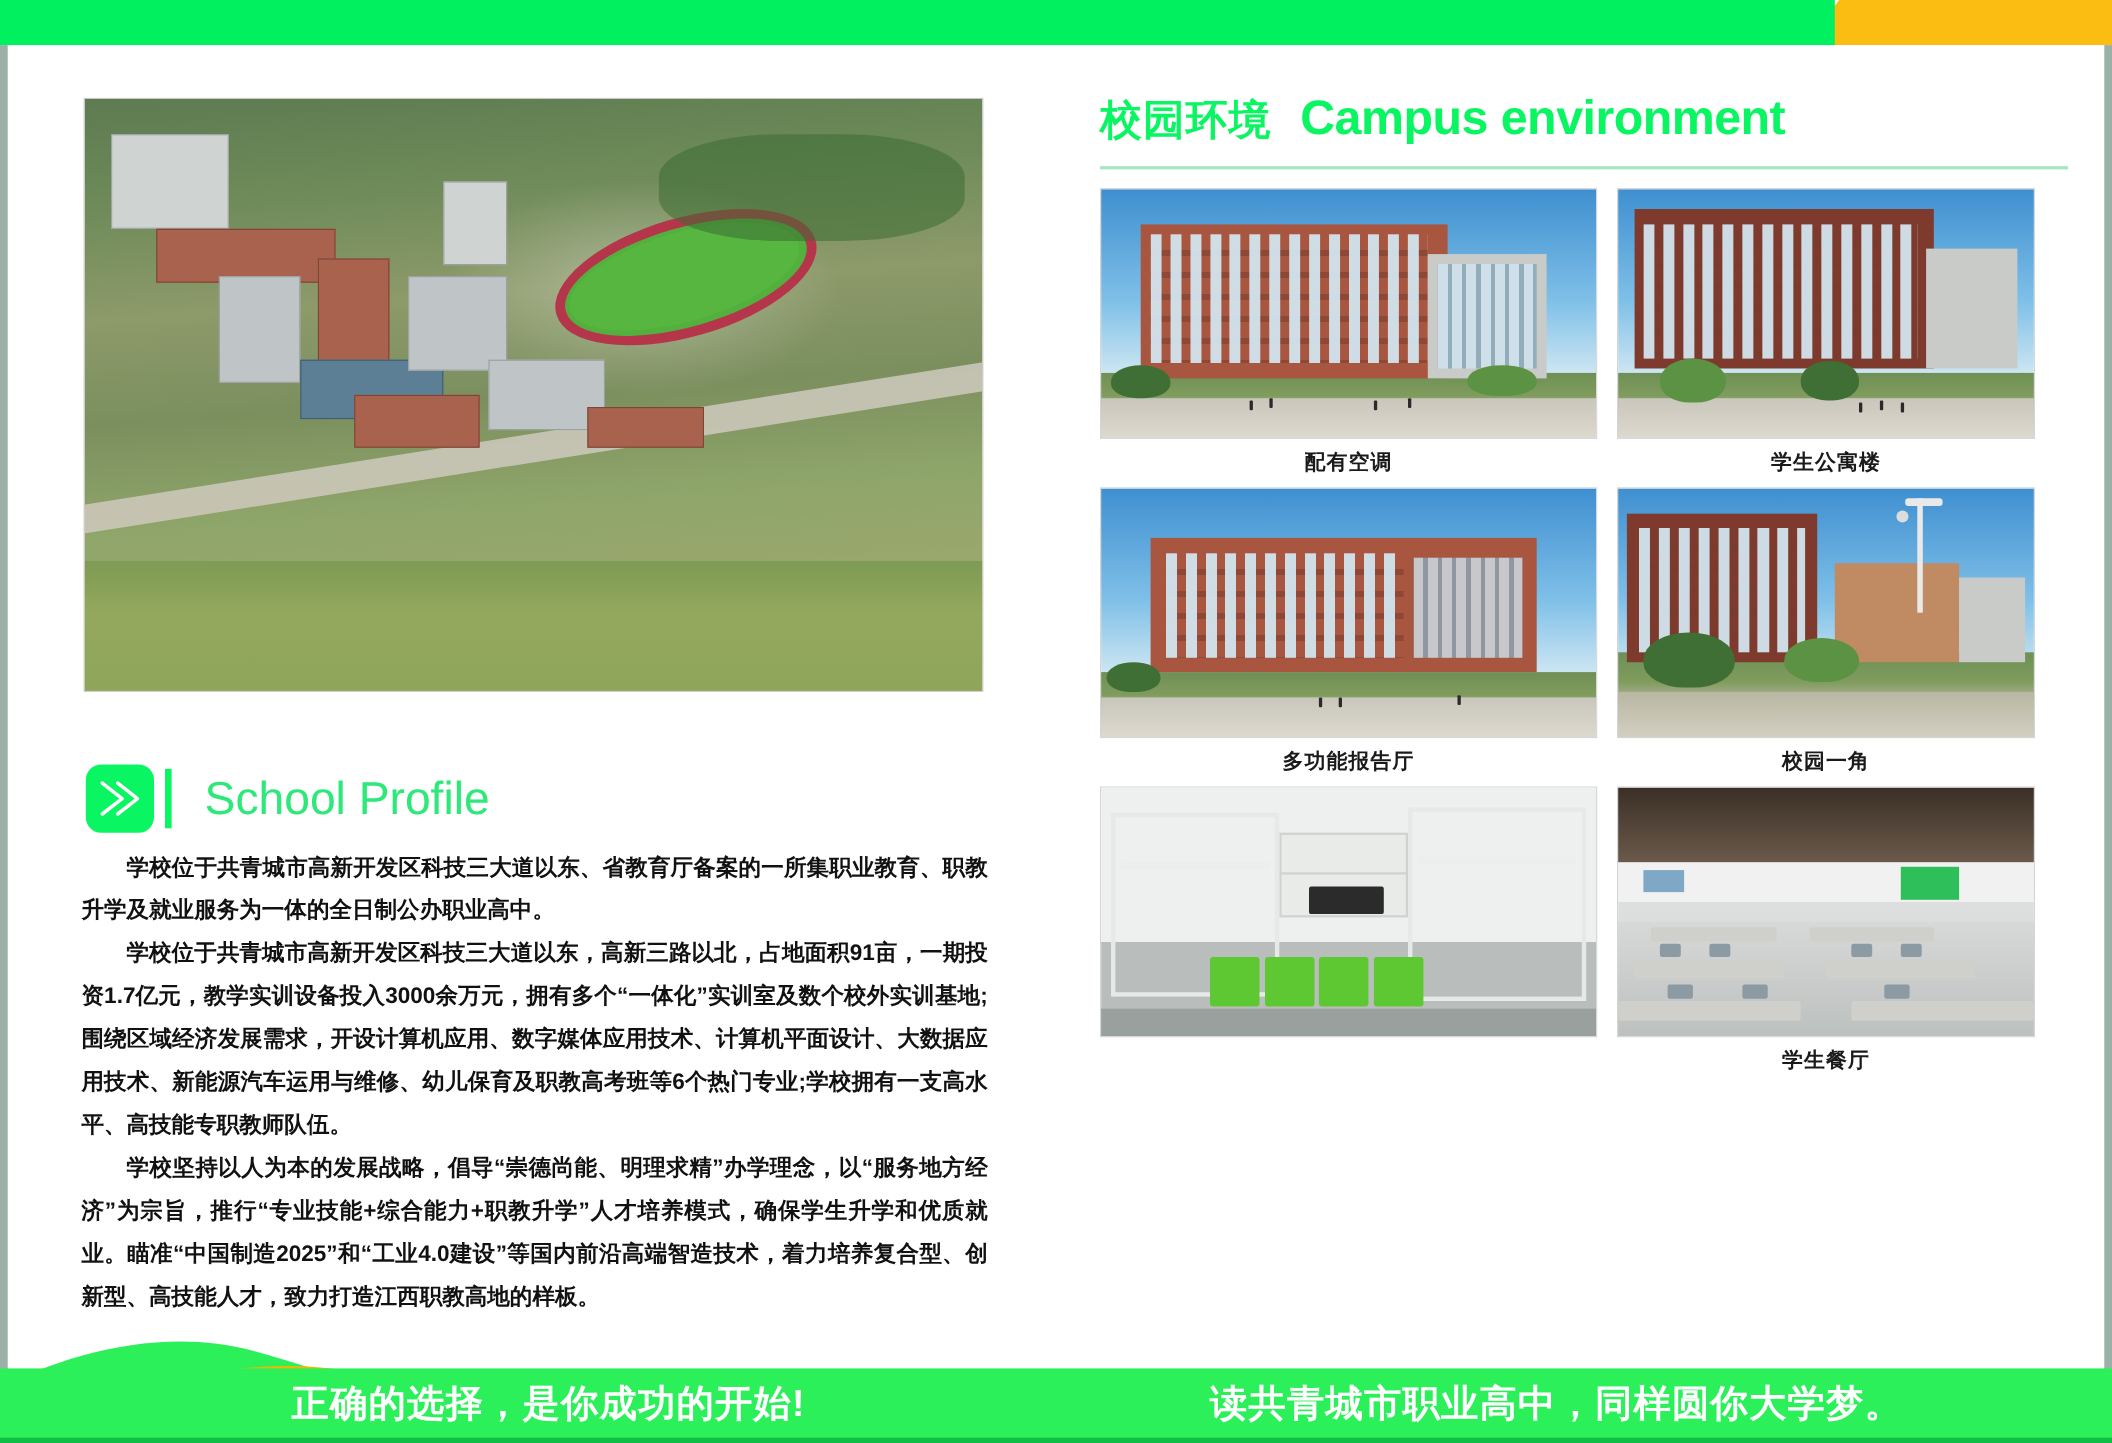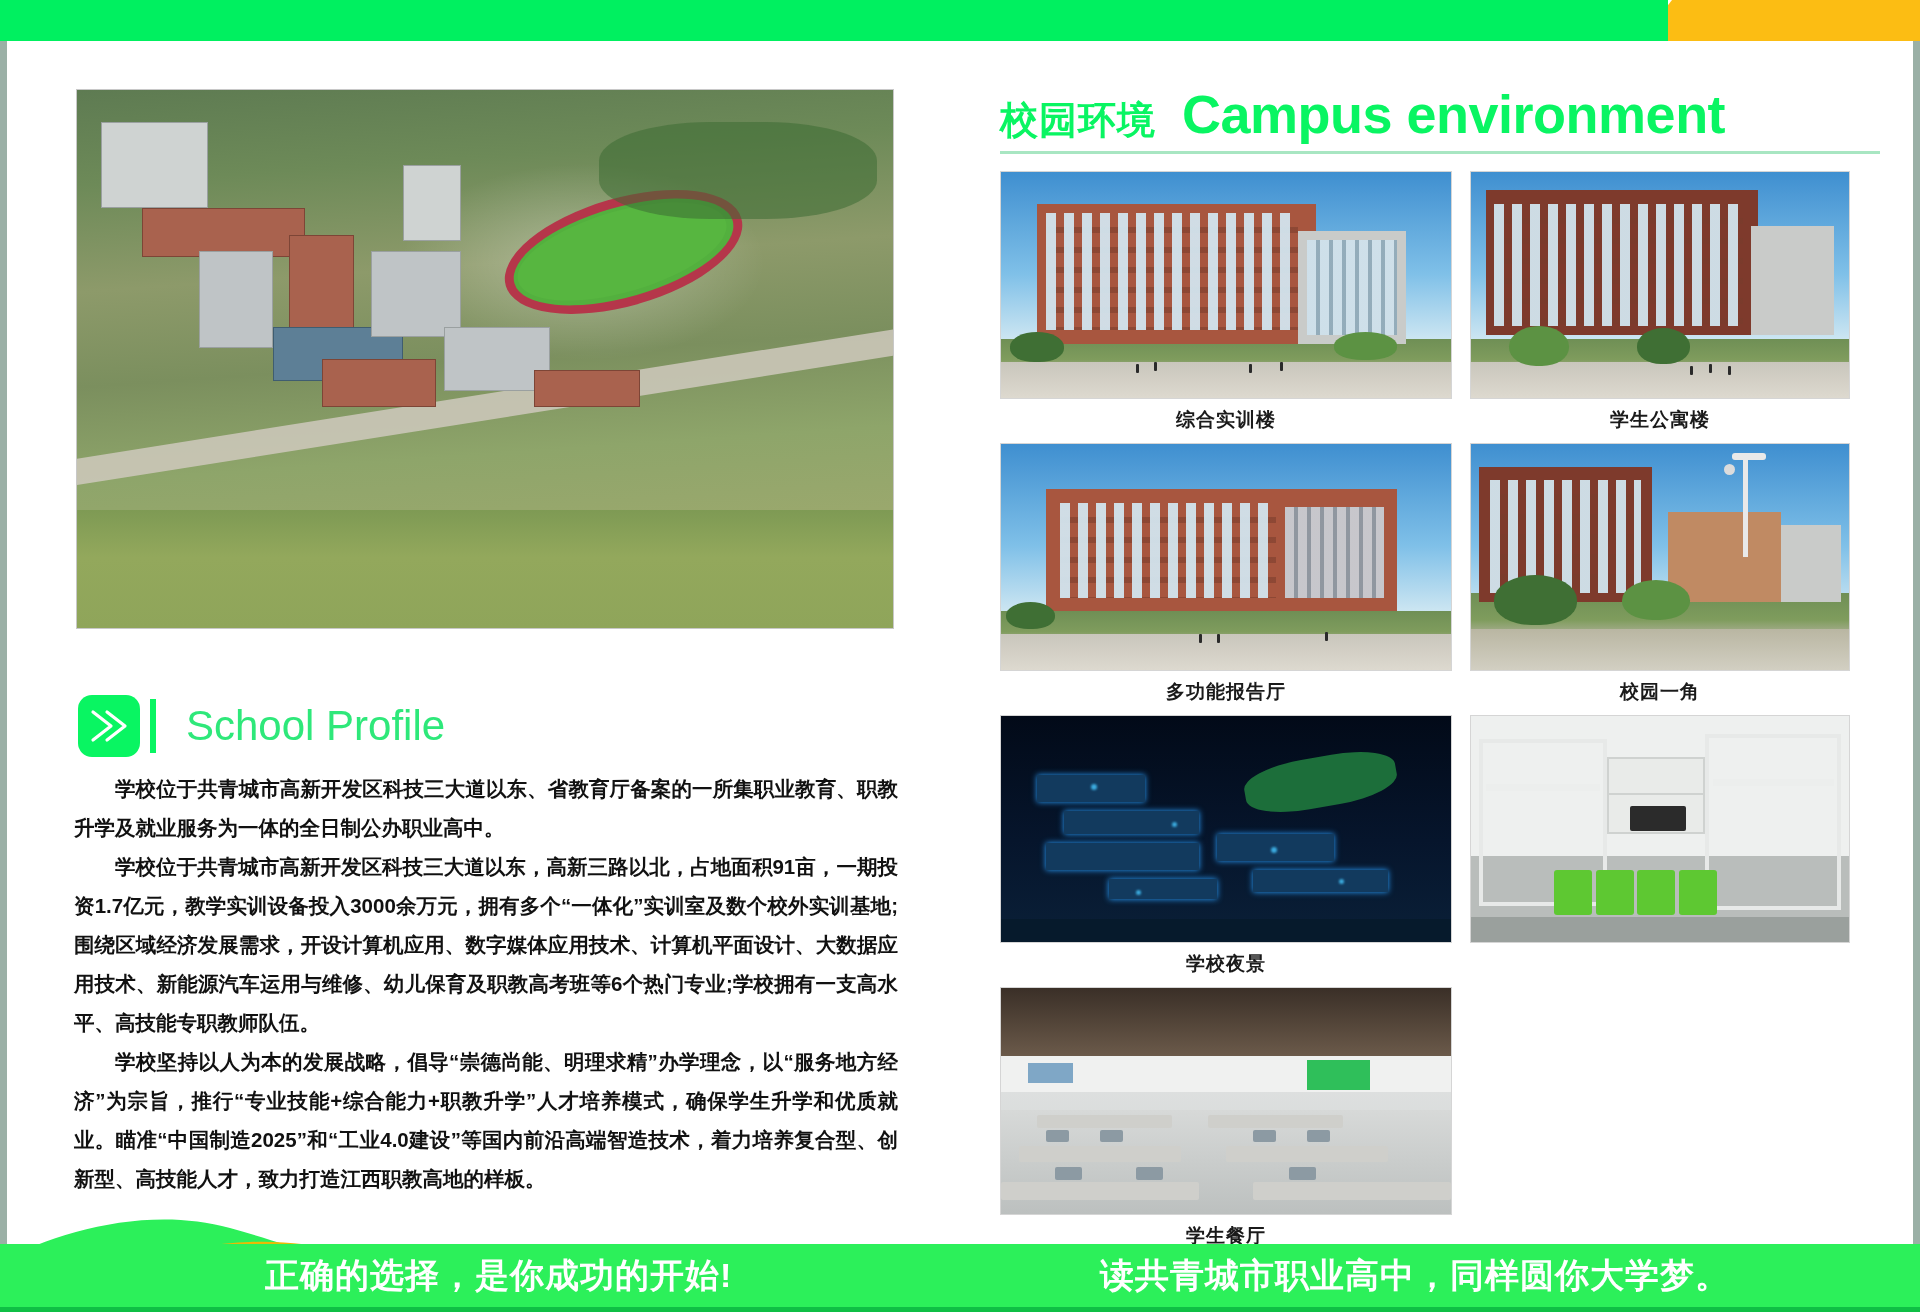--- a/index.html
+++ b/index.html
@@ -122,21 +122,21 @@
   #right-page{
     position:absolute; left:960px; top:41px; width:960px; height:1143px; z-index:3;
   }
   #campus-heading{
     position:absolute; left:40px; top:42px; display:flex; align-items:baseline;
   }
   #campus-title-cn{
     font-size:38px; font-weight:bold; color:#09f562; letter-spacing:1px;
   }
   #campus-title-en{
-    font-size:54px; font-weight:bold; color:#09f562; margin-left:26px;
+    font-size:44px; font-weight:bold; color:#09f562; margin-left:26px;
     letter-spacing:-0.5px;
   }
   #campus-rule{
     position:absolute; left:40px; top:110px; width:880px; height:3px;
     background:#a8e6c2;
   }
 
   #photo-grid{
     position:absolute; left:40px; top:130px; width:884px;
     display:grid; grid-template-columns:452px 380px; gap:0px 18px;
@@ -256,21 +256,21 @@
         <div class="bbody grey" style="left:66%;top:26%;width:24%;height:50%;"></div>
         <div class="glassrow" style="left:68%;top:30%;width:20%;height:42%;opacity:.85;"></div>
         <div class="plaza"></div>
         <div class="tree" style="left:2%;bottom:16%;width:12%;height:13%;"></div>
         <div class="tree light" style="left:74%;bottom:17%;width:14%;height:12%;"></div>
         <div class="person" style="left:30%;bottom:11%;"></div>
         <div class="person" style="left:34%;bottom:12%;"></div>
         <div class="person" style="left:55%;bottom:11%;"></div>
         <div class="person" style="left:62%;bottom:12%;"></div>
       </div>
-      <div class="photo-caption">综合实训楼</div>
+      <div class="photo-caption">配有空调</div>
     </div>
 
     <div class="photo-cell">
       <div class="photo-frame">
         <div class="sky"></div>
         <div class="ground"></div>
         <div class="bbody dark" style="left:4%;top:8%;width:72%;height:64%;"></div>
         <div class="windowgrid" style="left:6%;top:14%;width:66%;height:54%;"></div>
         <div class="bbody grey" style="left:74%;top:24%;width:22%;height:48%;"></div>
         <div class="plaza"></div>
@@ -311,39 +311,20 @@
         <div style="position:absolute;left:72%;top:4%;width:5px;height:46%;background:#e9e9e9;"></div>
         <div style="position:absolute;left:69%;top:4%;width:34px;height:7px;background:#e9e9e9;border-radius:3px;"></div>
         <div style="position:absolute;left:67%;top:9%;width:11px;height:11px;background:#dcdcdc;border-radius:50%;"></div>
         <div class="tree" style="left:6%;bottom:20%;width:22%;height:22%;"></div>
         <div class="tree light" style="left:40%;bottom:22%;width:18%;height:18%;"></div>
         <div class="plaza" style="height:18%;background:linear-gradient(180deg,#b9b6a2,#d2cfc2);"></div>
       </div>
       <div class="photo-caption">校园一角</div>
     </div>
 
-    <div class="photo-cell right-col">
-      <div class="photo-frame">
-        <div class="sky dark"></div>
-        <div class="nightfield" style="left:54%;top:18%;width:34%;height:22%;border-radius:40%;transform:rotate(-10deg);"></div>
-        <div class="nightblock" style="left:8%;top:26%;width:24%;height:12%;"></div>
-        <div class="nightblock" style="left:14%;top:42%;width:30%;height:10%;"></div>
-        <div class="nightblock" style="left:10%;top:56%;width:34%;height:12%;"></div>
-        <div class="nightblock" style="left:48%;top:52%;width:26%;height:12%;"></div>
-        <div class="nightblock" style="left:56%;top:68%;width:30%;height:10%;"></div>
-        <div class="nightblock" style="left:24%;top:72%;width:24%;height:9%;"></div>
-        <div class="nightglow" style="left:20%;top:30%;width:6px;height:6px;"></div>
-        <div class="nightglow" style="left:38%;top:47%;width:5px;height:5px;"></div>
-        <div class="nightglow" style="left:60%;top:58%;width:6px;height:6px;"></div>
-        <div class="nightglow" style="left:75%;top:72%;width:5px;height:5px;"></div>
-        <div class="nightglow" style="left:30%;top:77%;width:5px;height:5px;"></div>
-        <div style="position:absolute;left:0;bottom:0;width:100%;height:10%;background:#061a2c;"></div>
-      </div>
-      <div class="photo-caption">学校夜景</div>
-    </div>
 
     <div class="photo-cell">
       <div class="photo-frame">
         <div class="room-wall"></div>
         <div class="cabinet" style="left:36%;top:18%;width:26%;height:34%;"></div>
         <div style="position:absolute;left:36%;top:34%;width:26%;height:2px;background:#cfd2d0;"></div>
         <div class="bunk" style="left:2%;top:10%;width:34%;height:74%;"></div>
         <div class="bunk" style="left:62%;top:8%;width:36%;height:78%;"></div>
         <div style="position:absolute;left:4%;top:30%;width:30%;height:7px;background:#eceeed;"></div>
         <div style="position:absolute;left:64%;top:28%;width:32%;height:7px;background:#eceeed;"></div>

